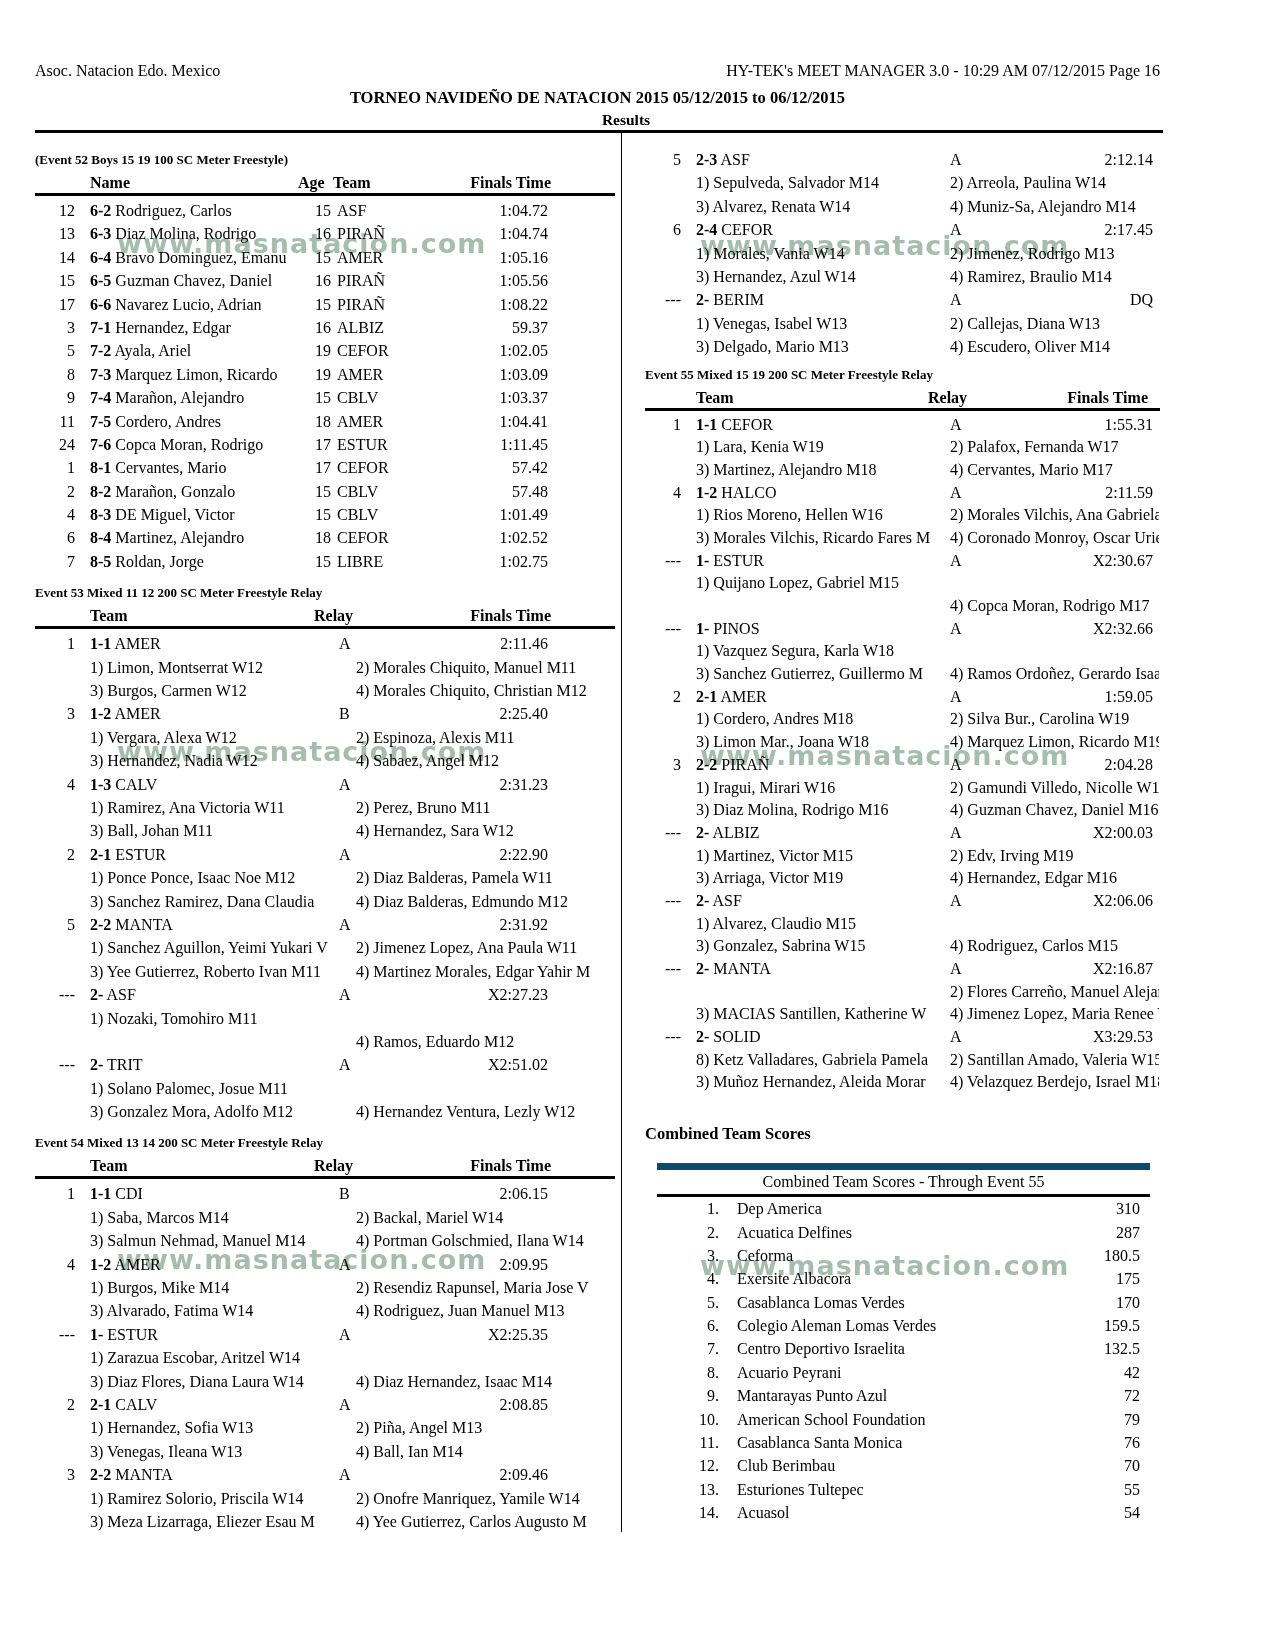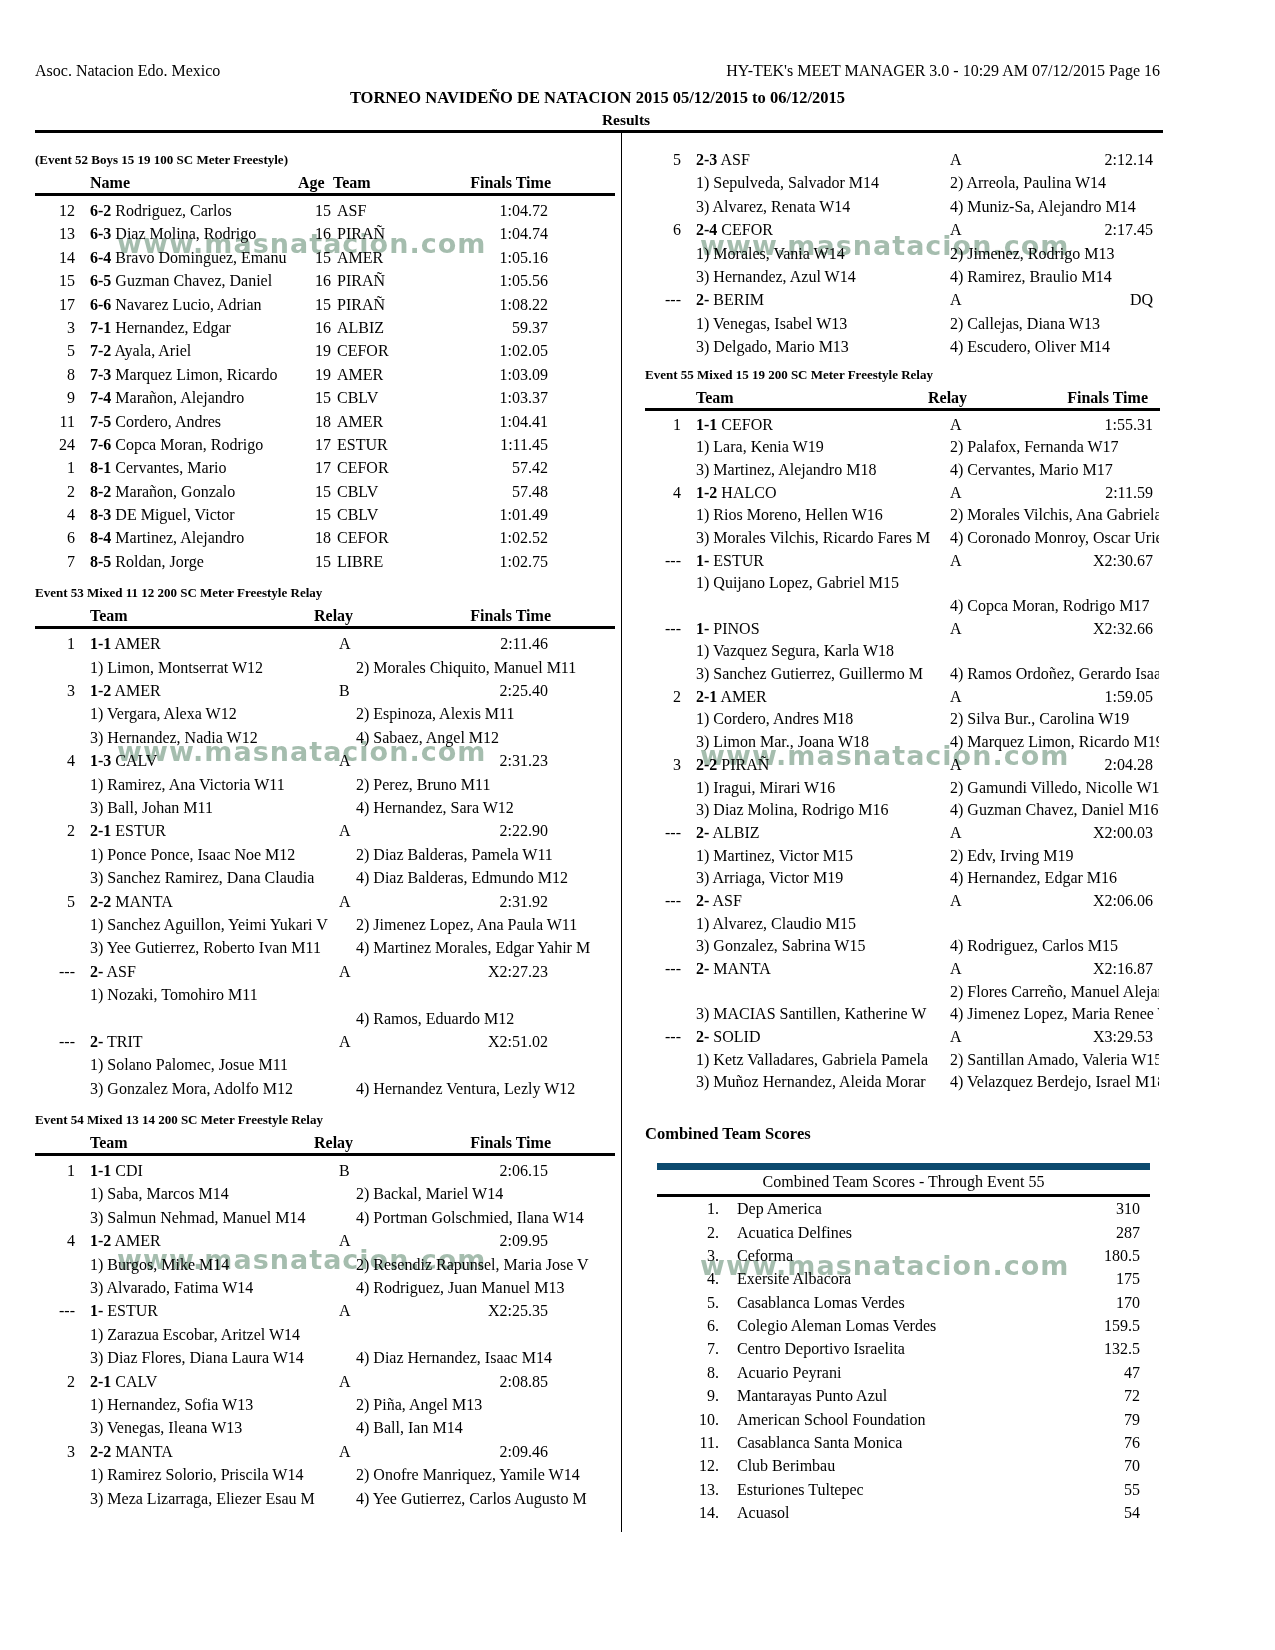--- a/index.html
+++ b/index.html
@@ -209,20 +209,24 @@
         <div class="trow">
           <span class="c-place">1</span>
           <span class="c-entry"><b class="seed">1-1</b> AMER</span>
           <span class="c-mid">A</span>
           <span class="c-time">2:11.46</span>
         </div>
         <div class="legrow">
           <span class="c-leg1">1) Limon, Montserrat W12</span>
           <span class="c-leg2">2) Morales Chiquito, Manuel M11</span>
         </div>
+        <div class="legrow">
+          <span class="c-leg1">3) Burgos, Carmen W12</span>
+          <span class="c-leg2">4) Morales Chiquito, Christian M12</span>
+        </div>
         <div class="trow">
           <span class="c-place">3</span>
           <span class="c-entry"><b class="seed">1-2</b> AMER</span>
           <span class="c-mid">B</span>
           <span class="c-time">2:25.40</span>
         </div>
         <div class="legrow">
           <span class="c-leg1">1) Vergara, Alexa W12</span>
           <span class="c-leg2">2) Espinoza, Alexis M11</span>
         </div>
@@ -552,21 +556,21 @@
           <span class="c-leg1">3) MACIAS Santillen, Katherine W</span>
           <span class="c-leg2">4) Jimenez Lopez, Maria Renee W1</span>
         </div>
         <div class="trow">
           <span class="c-place">---</span>
           <span class="c-entry"><b class="seed">2-</b> SOLID</span>
           <span class="c-mid">A</span>
           <span class="c-time">X3:29.53</span>
         </div>
         <div class="legrow">
-          <span class="c-leg1">1) Ketz Valladares, Gabriela Pamela</span>
+          <span class="c-leg1">8) Ketz Valladares, Gabriela Pamela</span>
           <span class="c-leg2">2) Santillan Amado, Valeria W15</span>
         </div>
         <div class="legrow">
           <span class="c-leg1">3) Muñoz Hernandez, Aleida Morar</span>
           <span class="c-leg2">4) Velazquez Berdejo, Israel M18</span>
         </div>
       </div>
 
     <div class="cs-heading">Combined Team Scores</div>
     <div class="cs-table">
@@ -603,21 +607,21 @@
             <span class="cs-score">159.5</span>
           </div>
           <div class="cs-row">
             <span class="cs-rank">7.</span>
             <span class="cs-team">Centro Deportivo Israelita</span>
             <span class="cs-score">132.5</span>
           </div>
           <div class="cs-row">
             <span class="cs-rank">8.</span>
             <span class="cs-team">Acuario Peyrani</span>
-            <span class="cs-score">47</span>
+            <span class="cs-score">42</span>
           </div>
           <div class="cs-row">
             <span class="cs-rank">9.</span>
             <span class="cs-team">Mantarayas Punto Azul</span>
             <span class="cs-score">72</span>
           </div>
           <div class="cs-row">
             <span class="cs-rank">10.</span>
             <span class="cs-team">American School Foundation</span>
             <span class="cs-score">79</span>

